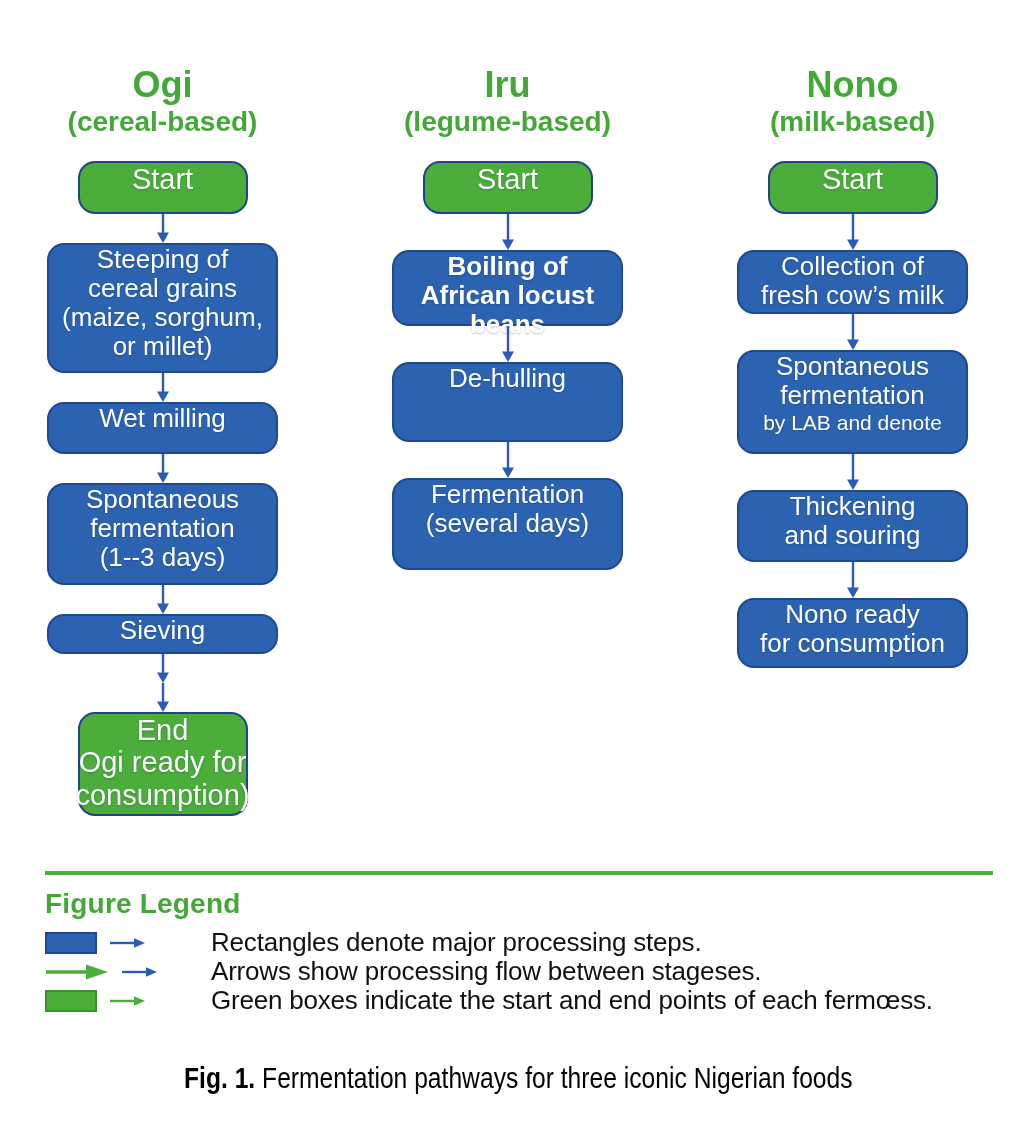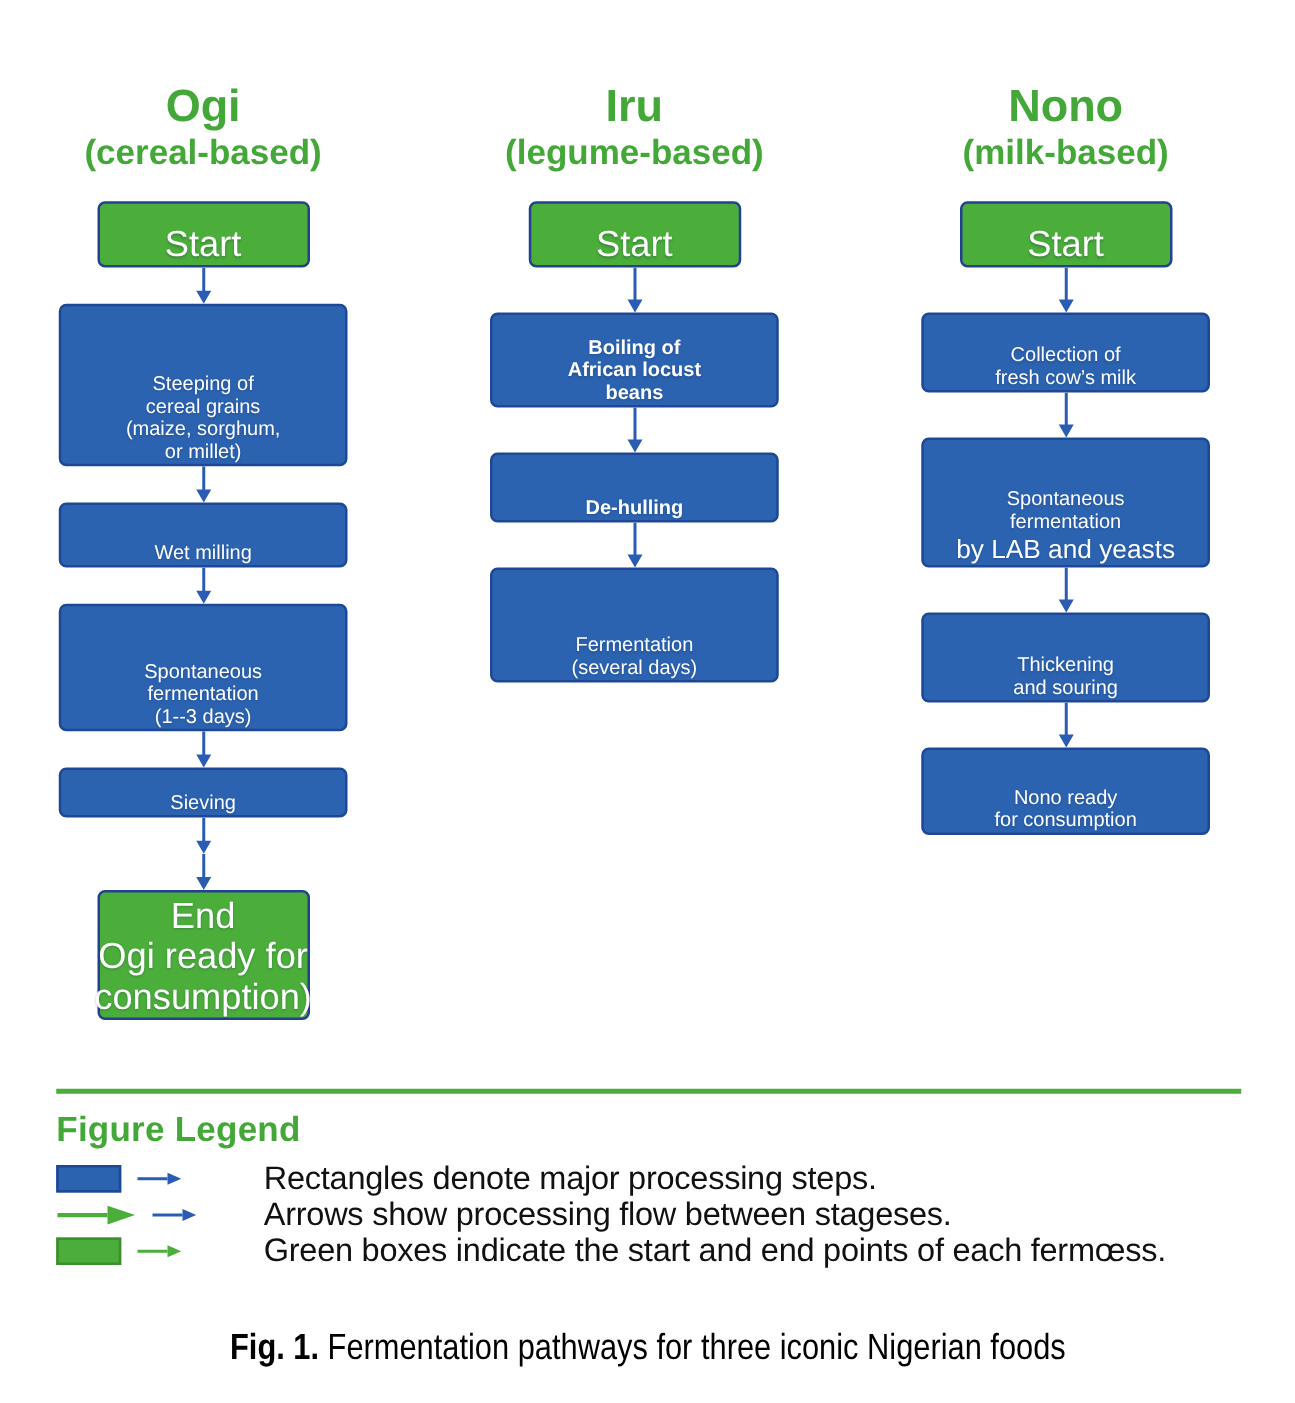--- a/index.html
+++ b/index.html
@@ -15,27 +15,27 @@
   body { background:#ffffff; }
   .page{
     position:relative; width:1036px; height:1122px; background:#ffffff;
     font-family:"Liberation Sans", sans-serif; overflow:hidden;
   }
   .col{ position:absolute; top:20px; width:231px; text-align:center; }
   .col1{ left:47px; } .col2{ left:392px; } .col3{ left:737px; }
   .col-title{ font-size:36px; font-weight:700; color:var(--green-text); line-height:42px;margin-top:44px; }
   .col-subtitle{ font-size:28px; font-weight:700; color:var(--green-text); line-height:31px; margin-bottom:24px; }
   .box{
-    width:231px; border-radius:6px; color:#ffffff;
-    display:flex; flex-direction:column; justify-content:flex-end; align-items:center;
+    width:231px; border-radius:17px; color:#ffffff;
+    display:flex; flex-direction:column; justify-content:flex-start; align-items:center;
     text-shadow:0 1px 2px rgba(15,35,80,.28);
   }
   .box.process{ background:var(--blue); border:2px solid var(--blue-border); }
   .box.start{ background:var(--green); border:2px solid var(--navy); width:170px; margin-left:auto; margin-right:auto; }
-  .box-label{ font-size:16px; line-height:1.12; white-space:pre-line; }
+  .box-label{ font-size:26px; line-height:1.12; white-space:pre-line; }
   .box.start .box-label{ font-size:29px; }
   .box-sublabel{ font-size:21px; line-height:1.15; margin-top:1px; }
   .flow-arrow{ display:flex; justify-content:center; }
   .col1 .flow-arrow{ height:29px; } .col2 .flow-arrow, .col3 .flow-arrow{ height:36px; }
   .divider{ position:absolute; left:45px; top:871px; width:948px; height:4px; background:var(--green); }
   .legend{ position:absolute; left:45px; top:888px; width:950px; }
   .legend-heading{ font-size:28px; font-weight:700; color:var(--green-text); margin-bottom:8px; letter-spacing:.2px; }
   .legend-row{ display:flex; align-items:center; height:29px;gap:36px; }
   .legend-key{ width:130px; display:flex; align-items:center; gap:12px; flex:none; }
   .key-rect{ width:52px; height:22px; display:inline-block; flex:none; }
@@ -133,21 +133,21 @@
           <div class="box-label">Boiling of
 African locust
 beans</div>
         </div>
         <div class="flow-arrow">
           <svg width="16" height="36" viewBox="0 0 16 36">
             <line x1="8" y1="0" x2="8" y2="27" stroke="#2A5CB4" stroke-width="2.4"></line>
             <polygon points="2,25.5 14,25.5 8,36" fill="#2A5CB4"></polygon>
           </svg>
         </div>
-        <div class="box process" style="height: 56px; font-weight: bold;">
+        <div class="box process" style="height: 80px;">
           <div class="box-label">De-hulling</div>
         </div>
         <div class="flow-arrow">
           <svg width="16" height="36" viewBox="0 0 16 36">
             <line x1="8" y1="0" x2="8" y2="27" stroke="#2A5CB4" stroke-width="2.4"></line>
             <polygon points="2,25.5 14,25.5 8,36" fill="#2A5CB4"></polygon>
           </svg>
         </div>
         <div class="box process" style="height: 92px;">
           <div class="box-label">Fermentation
@@ -172,21 +172,21 @@
         </div>
         <div class="flow-arrow">
           <svg width="16" height="36" viewBox="0 0 16 36">
             <line x1="8" y1="0" x2="8" y2="27" stroke="#2A5CB4" stroke-width="2.4"></line>
             <polygon points="2,25.5 14,25.5 8,36" fill="#2A5CB4"></polygon>
           </svg>
         </div>
         <div class="box process" style="height: 104px;">
           <div class="box-label">Spontaneous
 fermentation</div>
-          <div class="box-sublabel">by LAB and yeasts</div>
+          <div class="box-sublabel">by LAB and denote</div>
         </div>
         <div class="flow-arrow">
           <svg width="16" height="36" viewBox="0 0 16 36">
             <line x1="8" y1="0" x2="8" y2="27" stroke="#2A5CB4" stroke-width="2.4"></line>
             <polygon points="2,25.5 14,25.5 8,36" fill="#2A5CB4"></polygon>
           </svg>
         </div>
         <div class="box process" style="height: 72px;">
           <div class="box-label">Thickening
 and souring</div>

